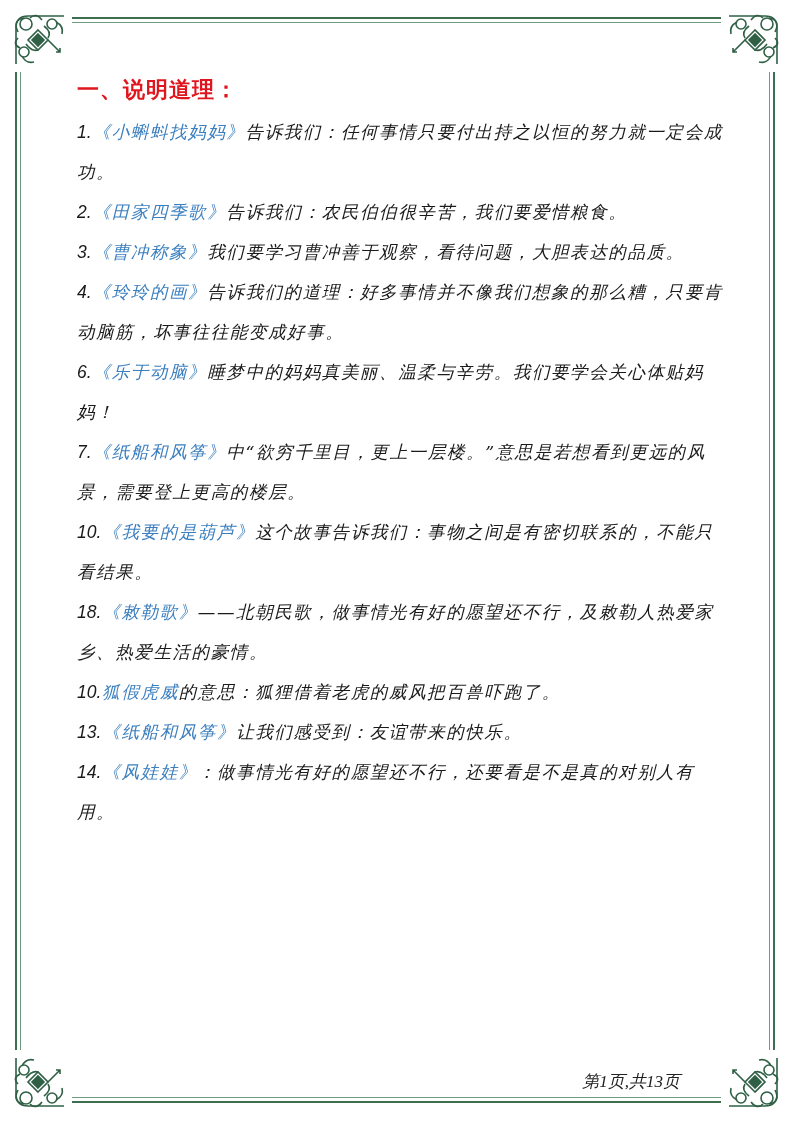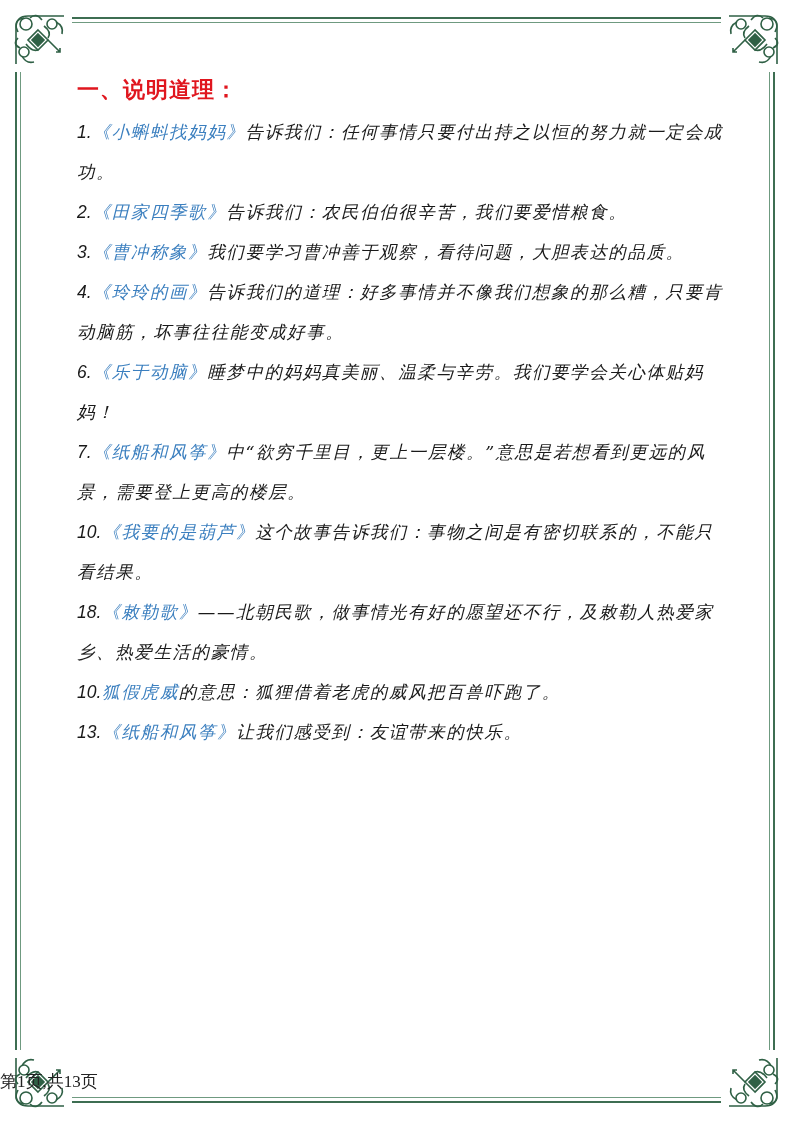--- a/index.html
+++ b/index.html
@@ -74,24 +74,25 @@
       margin-right: 1px;
     }
     .item .title {
       color: #3b7fbf;
     }
     .footer {
       position: absolute;
       left: 0;
       width: 680px;
       top: 1070px;
-      text-align: left;
+      text-align: right;
       font-family: "Liberation Serif", "DejaVu Serif", serif;
       font-size: 17px;
       color: #222;
+      font-style: italic;
     }
   </style>
 </head>
 <body>
 
 <div class="frame-outer"></div>
 <div class="frame-inner"></div>
 
 <div class="corner tl">
   <svg viewBox="0 0 64 64">
@@ -180,15 +181,16 @@
   <p class="item"><span class="num">1.</span><span class="title">《小蝌蚪找妈妈》</span><span>告诉我们：任何事情只要付出持之以恒的努力就一定会成功。</span></p>
   <p class="item"><span class="num">2.</span><span class="title">《田家四季歌》</span><span>告诉我们：农民伯伯很辛苦，我们要爱惜粮食。</span></p>
   <p class="item"><span class="num">3.</span><span class="title">《曹冲称象》</span><span>我们要学习曹冲善于观察，看待问题，大胆表达的品质。</span></p>
   <p class="item"><span class="num">4.</span><span class="title">《玲玲的画》</span><span>告诉我们的道理：好多事情并不像我们想象的那么糟，只要肯动脑筋，坏事往往能变成好事。</span></p>
   <p class="item"><span class="num">6.</span><span class="title">《乐于动脑》</span><span>睡梦中的妈妈真美丽、温柔与辛劳。我们要学会关心体贴妈妈！</span></p>
   <p class="item"><span class="num">7.</span><span class="title">《纸船和风筝》</span><span>中“欲穷千里目，更上一层楼。”意思是若想看到更远的风景，需要登上更高的楼层。</span></p>
   <p class="item"><span class="num">10.</span><span class="title">《我要的是葫芦》</span><span>这个故事告诉我们：事物之间是有密切联系的，不能只看结果。</span></p>
   <p class="item"><span class="num">18.</span><span class="title">《敕勒歌》</span><span>——北朝民歌，做事情光有好的愿望还不行，及敕勒人热爱家乡、热爱生活的豪情。</span></p>
   <p class="item"><span class="num">10.</span><span class="title">狐假虎威</span><span>的意思：狐狸借着老虎的威风把百兽吓跑了。</span></p>
   <p class="item"><span class="num">13.</span><span class="title">《纸船和风筝》</span><span>让我们感受到：友谊带来的快乐。</span></p>
+  <p class="item"><span class="num">14.</span><span class="title">《风娃娃》</span><span>：做事情光有好的愿望还不行，还要看是不是真的对别人有用。</span></p>
 </div>
 
 <div class="footer">第1页,共13页</div>
 
 </body></html>

